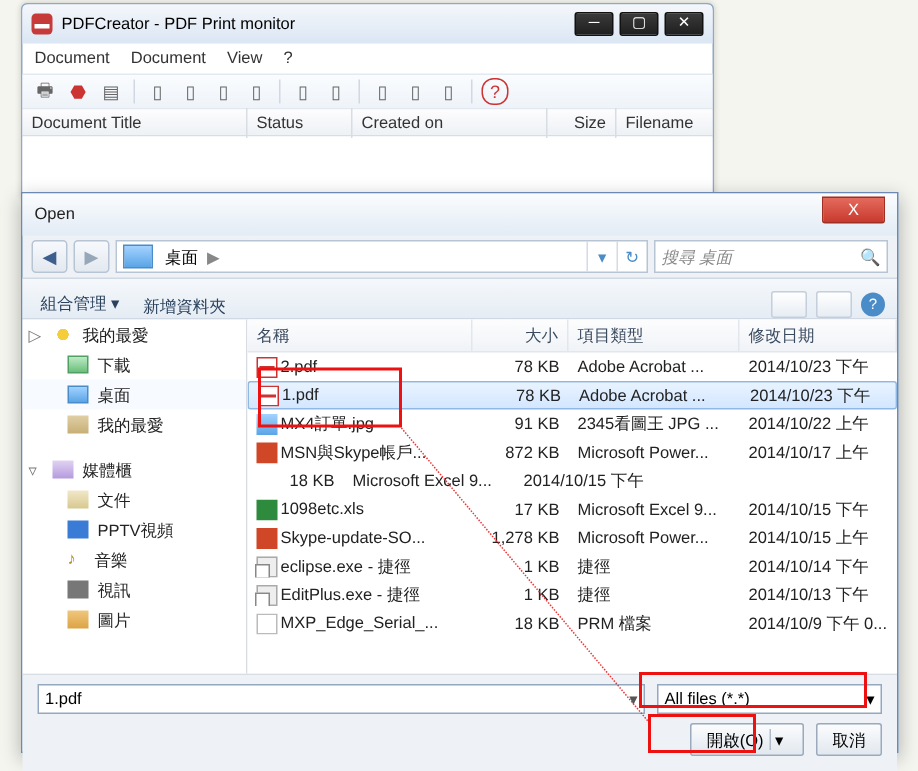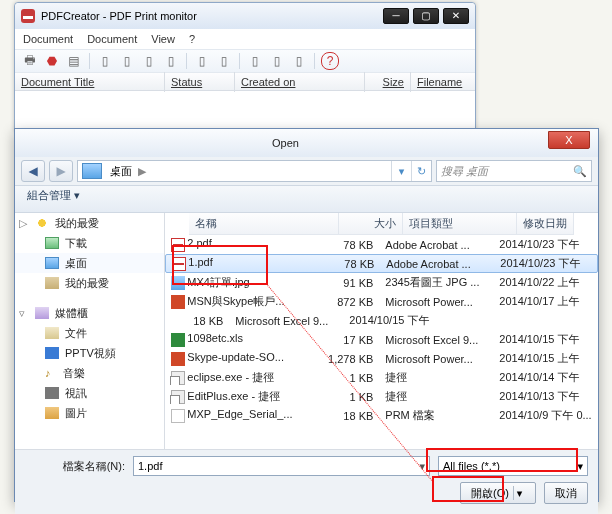--- a/index.html
+++ b/index.html
@@ -11,41 +11,41 @@
 .win-back .ticon { width:14px; height:14px; background:#c63a3a; border-radius:3px; position:relative; margin-right:6px; }
 .win-back .ticon::after { content:""; position:absolute; left:2px; right:2px; top:7px; height:3px; background:#fff; }
 .win-back .ttitle { flex:1; color:#000; }
 .win-back .wbtns { display:flex; gap:4px; }
 .win-back .wbtn { width:26px; height:16px; background:linear-gradient(#3a3a3a,#1f1f1f); border:1px solid #111; border-radius:2px; color:#fff; display:flex; align-items:center; justify-content:center; font-size:10px; line-height:1; }
 .win-back .menu { height:20px; display:flex; gap:14px; align-items:center; padding:0 8px; color:#333; }
 .win-back .toolbar { height:24px; display:flex; align-items:center; padding:0 6px; gap:4px; border-top:1px solid #e3e9f0; border-bottom:1px solid #e3e9f0; background:linear-gradient(#fafcfe,#eef3f9); }
 .tbtn { width:18px; height:18px; border:1px solid transparent; border-radius:2px; display:flex; align-items:center; justify-content:center; font-size:12px; color:#666; }
 .sep { width:1px; height:16px; background:#cfd8e3; margin:0 2px; }
 .win-back .cols { height:18px; display:flex; align-items:center; background:linear-gradient(#fdfdfe,#eef1f5); border-bottom:1px solid #d8dde4; font-size:11px; color:#333; }
-.win-back .cols > div { border-right:1px solid #d8dde4; padding:10px 6px; height:100%; display:flex; align-items:center;text-decoration:underline; }
+.win-back .cols > div { border-right:1px solid #d8dde4; padding:10px 6px; height:100%; display:flex; align-items:center; }
 .win-back .body { background:#fff; height:calc(100% - 88px); }
 
 
 .dlg { position:absolute; left:14px; top:128px; width:585px; height:374px; background:#eef2f6; border:1px solid #6b89b2; box-shadow:0 4px 12px rgba(0,0,0,.3); }
 .dlg .dtitle { height:28px; background:linear-gradient(#fafcfe,#e3ebf5); display:flex; align-items:center; padding:0 8px; }
-.dlg .dtitle .dtlabel { flex:1; color:#222;text-align:center; }
+.dlg .dtitle .dtlabel { flex:1; color:#222; }
 .dlg .xbar { width:42px; height:18px; background:linear-gradient(#e46a5e,#c73b2d); border:1px solid #9e2f22; border-radius:0 0 2px 2px; display:flex; align-items:center; justify-content:center; color:#fff; font-size:11px; margin-top:-6px; }
 .dlg .navrow { height:28px; display:flex; align-items:center; gap:4px; padding:0 6px; }
 .navbtn { width:24px; height:22px; border:1px solid #b7c4d3; border-radius:3px; background:linear-gradient(#f7f9fc,#e3e9f0); display:flex; align-items:center; justify-content:center; color:#97a7ba; font-size:12px; }
 .navbtn.on { color:#3c5f8f; }
 .addr { flex:1; height:22px; border:1px solid #b7c4d3; background:#fff; display:flex; align-items:center; }
 .addr .ficon { width:20px; height:16px; margin:0 4px; background:linear-gradient(#a3d2ff,#5aa5e6); border:1px solid #4a8cc7; }
 .addr .crumb { padding:0 4px; }
 .addr .sep2 { color:#888; padding:0 2px; }
 .addr .rf { margin-left:auto; display:flex; }
 .addr .rficon { width:20px; height:20px; border-left:1px solid #d3dbe4; display:flex; align-items:center; justify-content:center; color:#4a8cc7; }
 .search { width:156px; height:22px; border:1px solid #b7c4d3; background:#fff; display:flex; align-items:center; padding:0 4px; color:#888; font-style:italic; }
 .search .sicon { margin-left:auto; color:#4a8cc7; font-style:normal; }
 
-.cmdbar { height:28px; background:linear-gradient(#f5f8fb,#e5ecf4); border-top:1px solid #cfd8e3; border-bottom:1px solid #cfd8e3; display:flex; align-items:flex-start; padding:0 8px; gap:12px; color:#2b425e;flex-direction:column; }
+.cmdbar { height:28px; background:linear-gradient(#f5f8fb,#e5ecf4); border-top:1px solid #cfd8e3; border-bottom:1px solid #cfd8e3; display:flex; align-items:flex-end; padding:0 8px; gap:12px; color:#2b425e; }
 .cmdbar .dd { padding:2px 4px; }
 .cmdbar .right { margin-left:auto; display:flex; align-items:center; gap:6px; }
 .vbtn { width:24px; height:18px; border:1px solid #c5cfdb; background:linear-gradient(#fff,#e7edf4); border-radius:2px; }
 .helpicon { width:16px; height:16px; border-radius:50%; background:#4a8cc7; color:#fff; display:flex; align-items:center; justify-content:center; font-size:10px; }
 
 .split { display:flex; height:236px; }
 
 .nav { width:150px; background:#fff; border-right:1px solid #d8dde4; overflow:hidden; }
 .nav .item { display:flex; align-items:center; height:20px; padding-left:14px; gap:6px; color:#222; }
 .nav .hdr { padding-left:4px; }
@@ -57,21 +57,21 @@
 .nav .ic-rec  { background:linear-gradient(#e0cfa5,#c7af75); }
 .nav .ic-lib  { background:linear-gradient(#e0d3f2,#b59add); }
 .nav .ic-pp   { background:#3a7bd5; }
 .nav .ic-doc  { background:linear-gradient(#f1e8c9,#d8c88f); }
 .nav .ic-mus  { width:12px; color:#b58923; }
 .nav .ic-vid  { background:#777; }
 .nav .ic-pic  { background:linear-gradient(#f0c77f,#dca343); }
 .nav .item.selected { background:#f7faff; }
 .nav .spacer { height:10px; }
 
-.list { flex:1; background:#fff; display:flex; flex-direction:column;align-items:center; }
+.list { flex:1; background:#fff; display:flex; flex-direction:column; }
 .list .hdr { height:22px; display:flex; align-items:center; background:linear-gradient(#fdfdfe,#f0f3f7); border-bottom:1px solid #e2e7ee; }
 .list .hdr > div { border-right:1px solid #e2e7ee; height:100%; display:flex; align-items:center; padding:0 6px; color:#3a4b60; }
 .c-name { width:150px; } .c-size { width:64px; justify-content:flex-end !important; } .c-type { width:114px; } .c-date { flex:1; }
 .list .rows { flex:1; overflow:hidden; position:relative; }
 .row { display:flex; align-items:center; height:19px; }
 .row > div { padding:0 6px; white-space:nowrap; overflow:hidden; text-overflow:ellipsis; color:#222; }
 .row .c-size { text-align:right; justify-content:flex-end; display:flex; }
 .row.sel { background:linear-gradient(#e9f3ff,#d3e7ff); border:1px solid #8fb8e6; border-radius:2px; height:19px; }
 .fi { width:14px; height:14px; display:inline-block; margin-right:2px; vertical-align:middle; }
 .fi-pdf { background:#fff; border:1px solid #c33; position:relative; }
@@ -298,21 +298,20 @@
             <div class="c-size">18 KB</div>
             <div class="c-type">PRM 檔案</div>
             <div class="c-date">2014/10/9 下午 0...</div>
           </div>
         </div>
     </div>
   </div>
 
   <div class="bottom">
     <div class="brow">
-      <label>檔案名稱(N):</label>
       <div class="fn">
         <span>1.pdf</span>
         <span class="dd2">▾</span>
       </div>
       <div class="ft">
         <span>All files (*.*)</span>
         <span class="dd2" style="margin-left:auto">▾</span>
       </div>
     </div>
     <div class="brow">

